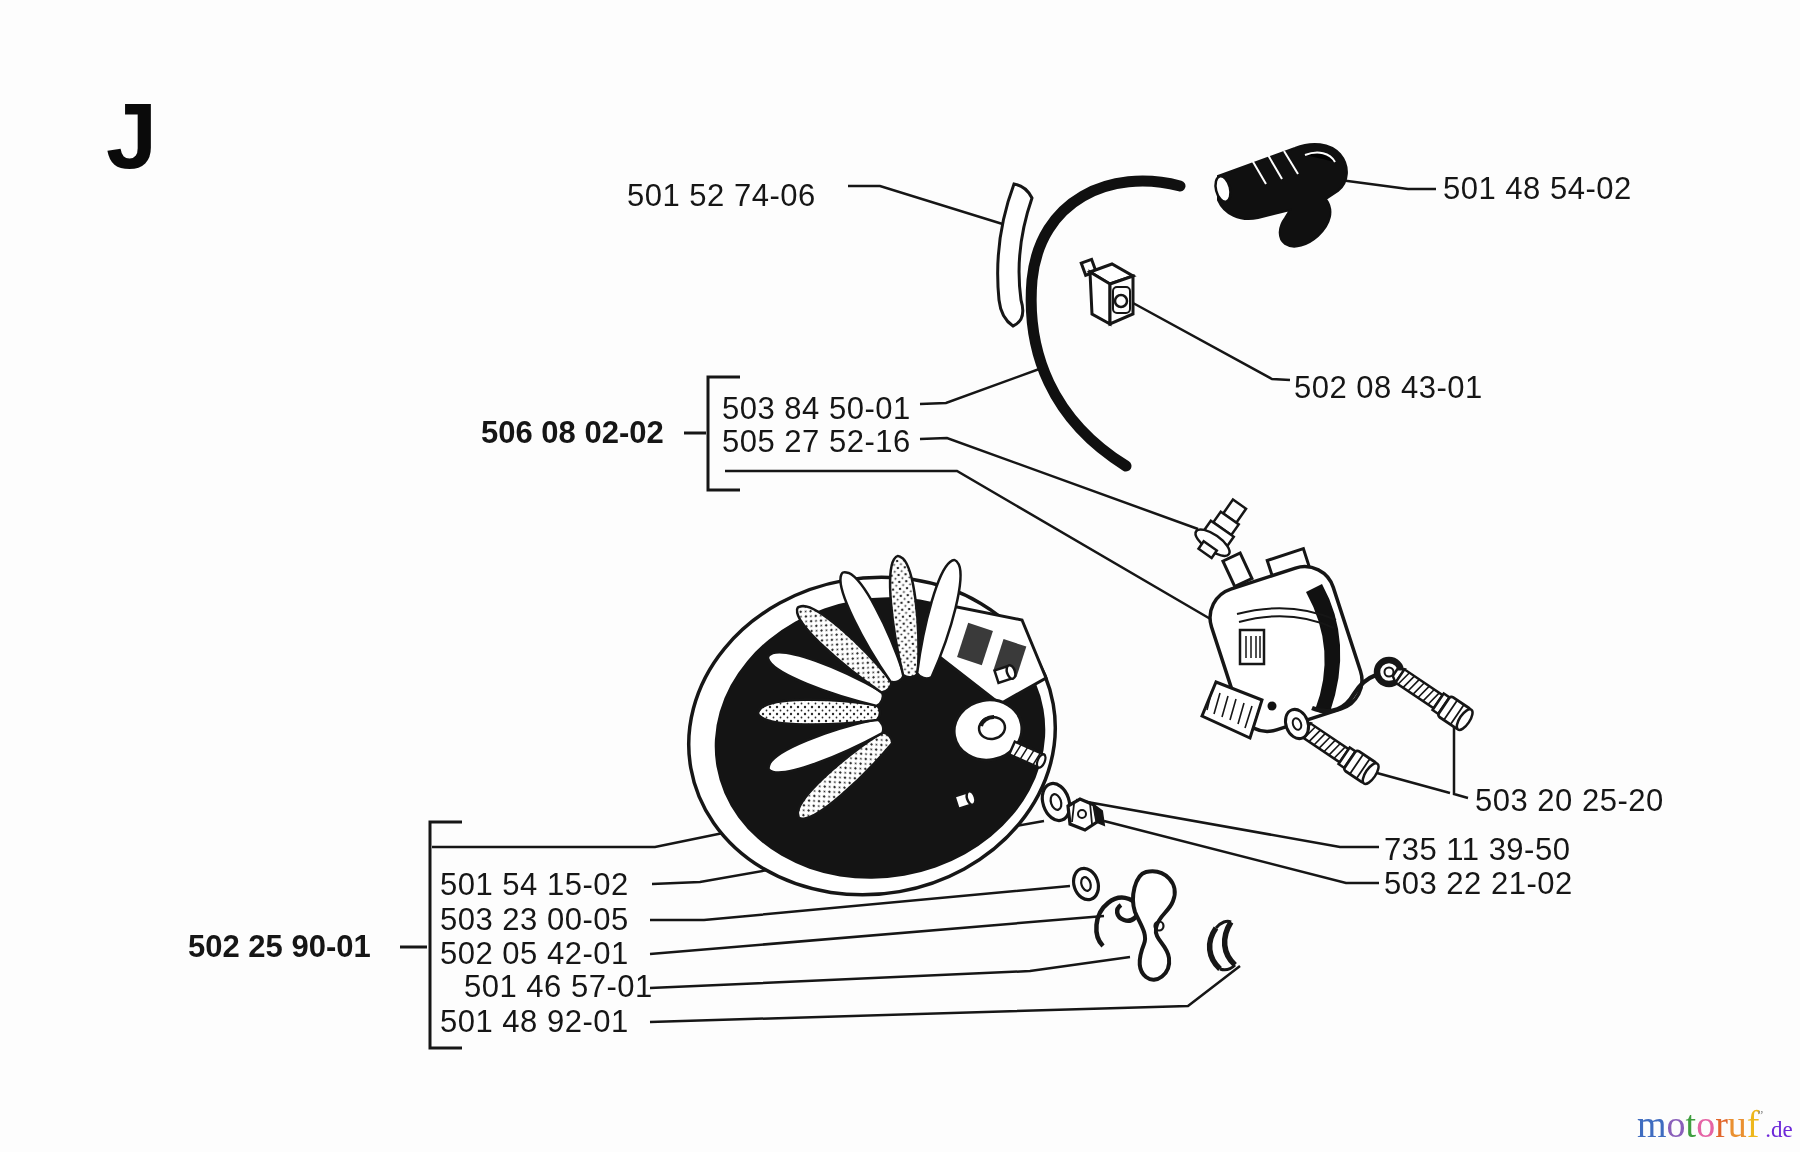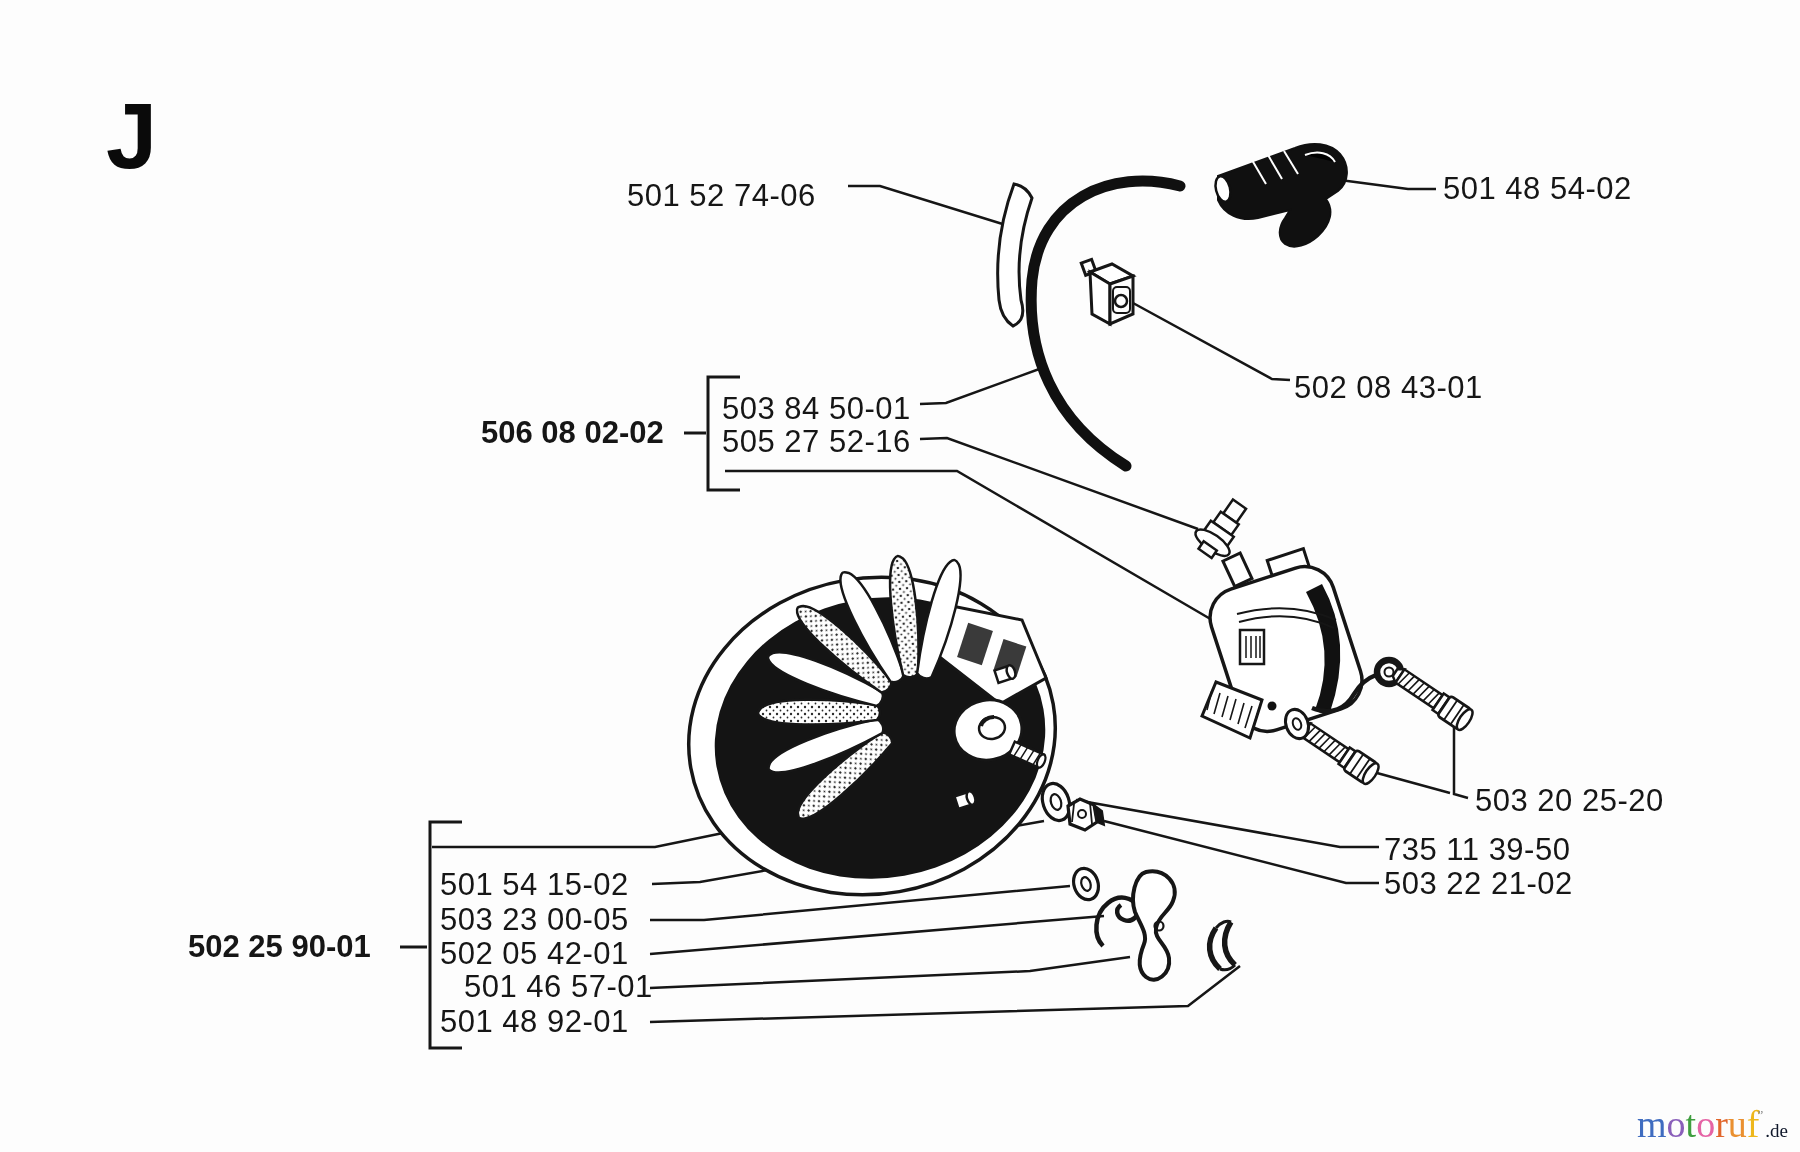--- a/index.html
+++ b/index.html
@@ -31,21 +31,21 @@
   .lbl-pawl-washer{left:440px;top:904px;}
   .lbl-spring{left:440px;top:938px;}
   .lbl-pawl{left:464px;top:971px;}
   .lbl-clip{left:440px;top:1006px;}
   .lbl-flywheel-group{left:188px;top:931px;}
   
   #watermark{
     position:absolute;left:1637px;top:1104px;font-family:"Liberation Serif",serif;
     font-size:38px;line-height:40px;white-space:nowrap;
   }
-  #watermark .wm-de{font-size:19px;color:#0f172a;}
+  #watermark .wm-de{font-size:23px;color:#6d28d9;}
   #watermark .wm-tm{font-size:13px;color:#888;position:relative;top:-18px;left:-2px;}
   .wm-0{color:#3f6cc0;} .wm-1{color:#8a5fba;} .wm-2{color:#3f9e3f;}
   .wm-3{color:#e563a5;} .wm-4{color:#e1662c;} .wm-5{color:#ea9030;}
   .wm-6{color:#eeb71b;}
 </style>
 </head>
 <body>
 
 <div id="stage">
 

